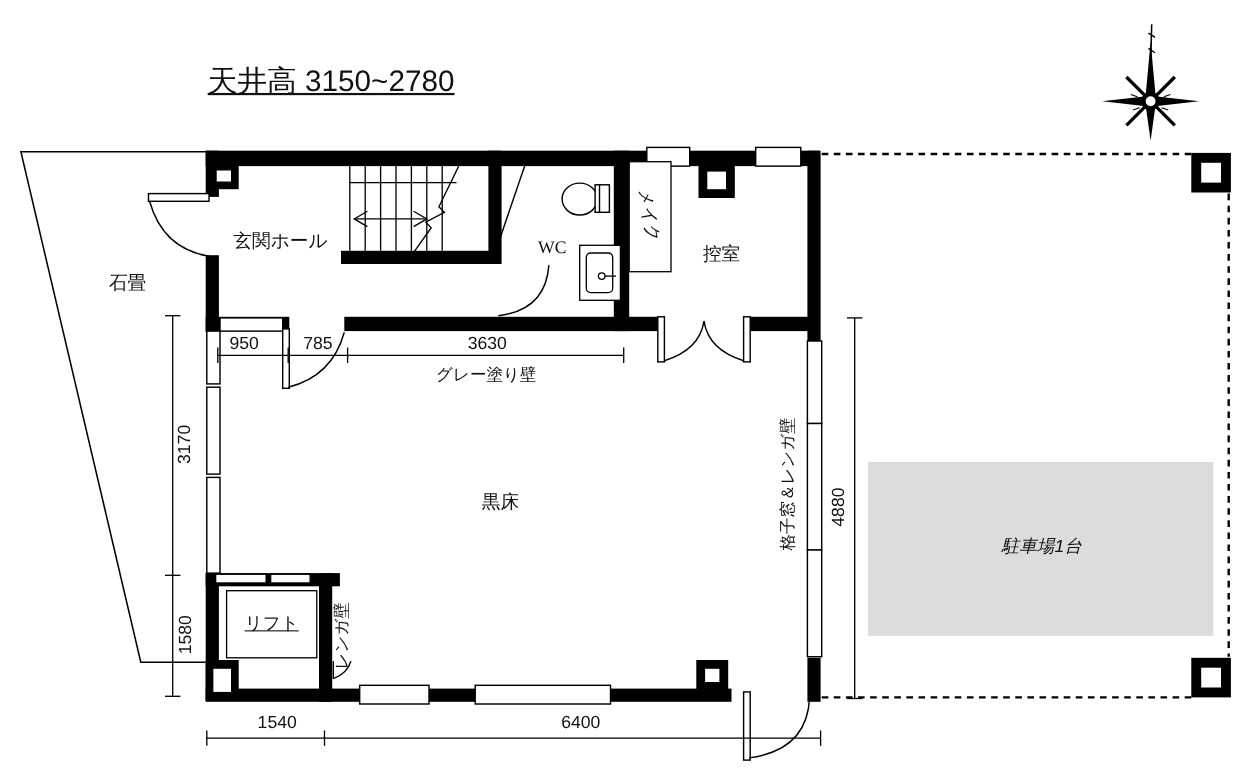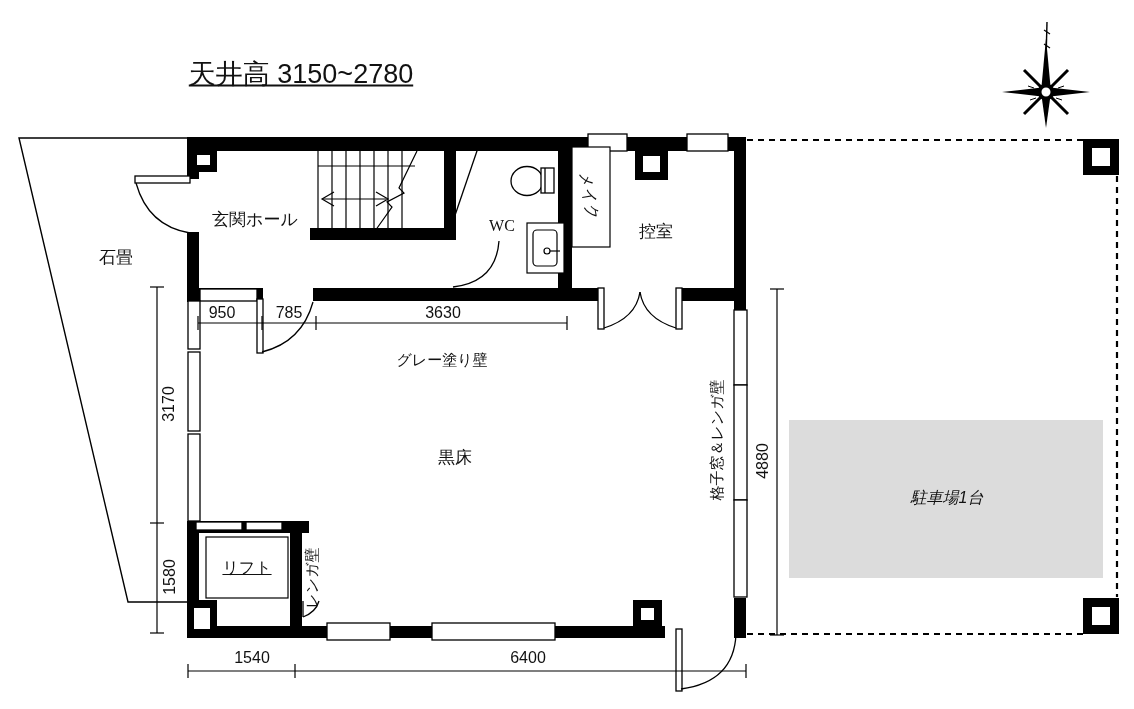--- a/index.html
+++ b/index.html
@@ -211,21 +211,21 @@
   <div class="lbl fs17" style="left:255px;top:219px;">玄関ホール</div>
   <div class="lbl fs16" style="left:502px;top:226px;font-family:Liberation Serif, serif;">WC</div>
   <div class="lbl fs16 rot-makeup" style="left:589px;top:196px;">メイク</div>
   <div class="lbl fs17" style="left:656px;top:231px;font-family:Liberation Serif, serif;">控室</div>
   <div class="lbl fs17" style="left:455px;top:458px;font-family:Liberation Mono, monospace;">黒床</div>
   <div class="lbl fs16" style="left:247px;top:568px;text-decoration:underline;">リフト</div>
 
   <div class="lbl fs17" style="left:116px;top:257px;">石畳</div>
   <div class="lbl fs16" style="left:947px;top:498px;font-style:italic;">駐車場1台</div>
 
-  <div class="lbl fs15" style="left:442px;top:359px;">グレー塗り壁</div>
+  <div class="lbl fs15" style="left:442px;top:341px;">グレー塗り壁</div>
   <div class="lbl fs15 rot-ccw" style="left:311px;top:578px;">レンガ壁</div>
   <div class="lbl fs15 rot-ccw" style="left:716px;top:440px;">格子窓＆レンガ壁</div>
 
   <div class="lbl dim" style="left:222px;top:313px;">950</div>
   <div class="lbl dim" style="left:289px;top:313px;">785</div>
   <div class="lbl dim" style="left:426px;top:313px;margin-left:17px;">3630</div>
   <div class="lbl dim rot-ccw" style="left:169px;top:404px;">3170</div>
   <div class="lbl dim rot-ccw" style="left:170px;top:577px;">1580</div>
   <div class="lbl dim rot-ccw" style="left:763px;top:461px;">4880</div>
   <div class="lbl dim" style="left:252px;top:658px;">1540</div>

